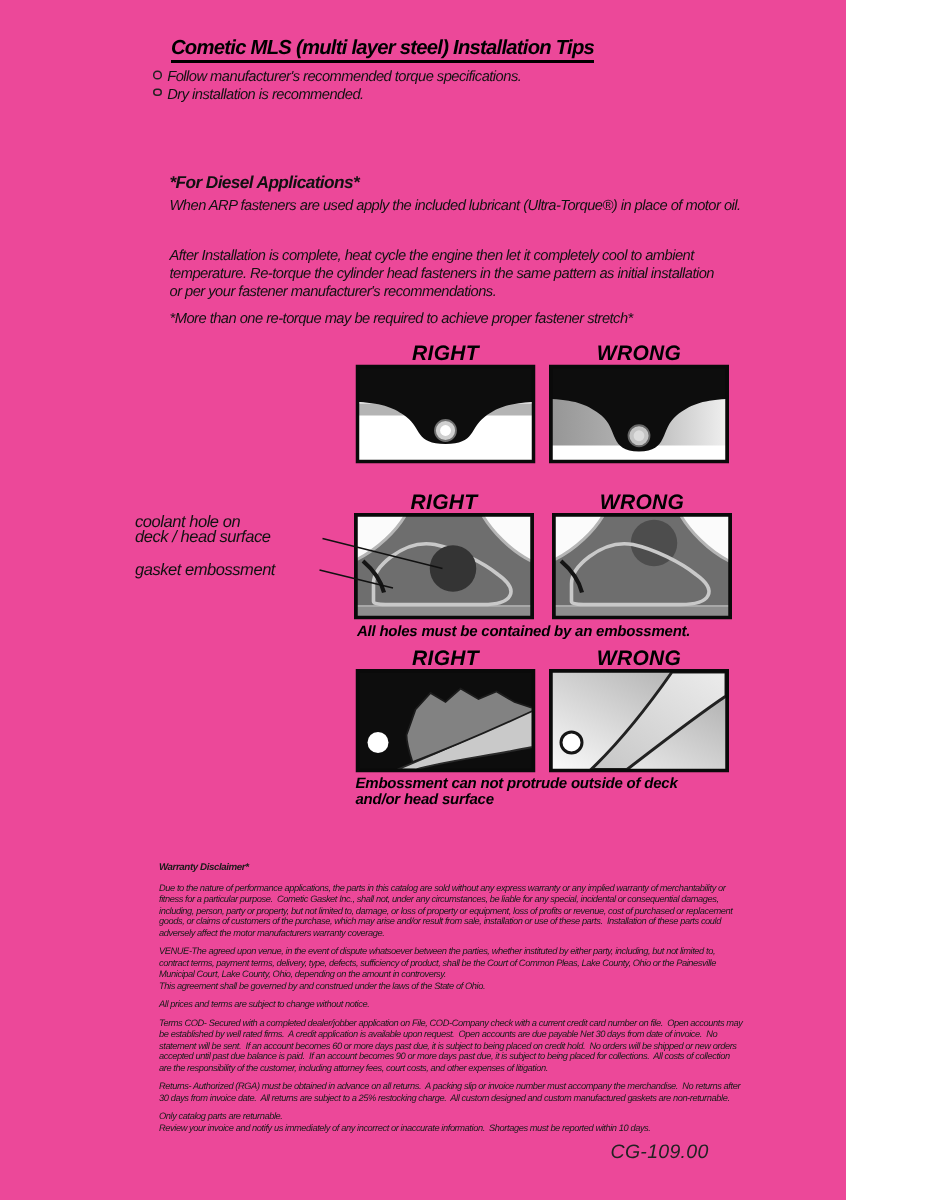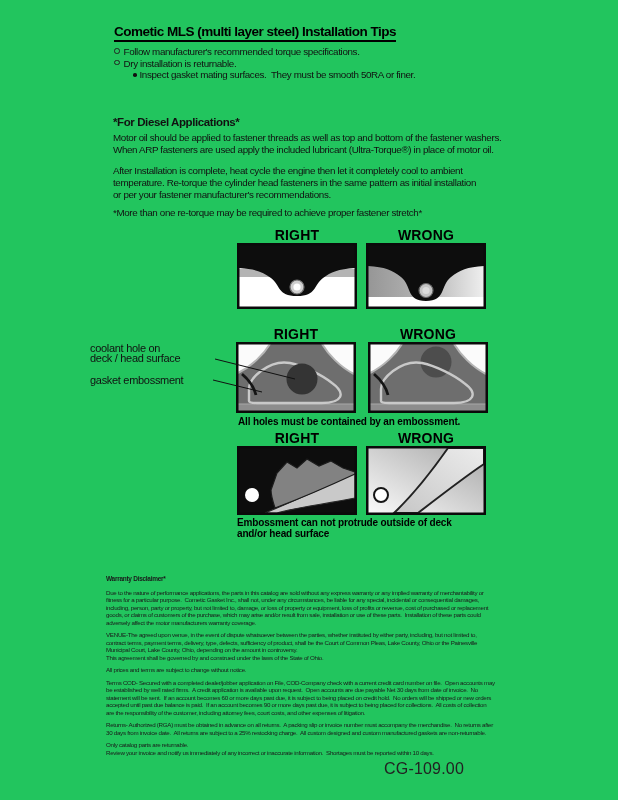--- a/index.html
+++ b/index.html
@@ -1,24 +1,24 @@
 <!DOCTYPE html>
 <html><head>
 <meta charset="utf-8">
 <style>
   html,body{margin:0;padding:0;background:#fff;}
-  .page{position:relative;width:618px;height:800px;background:#22c55e;overflow:hidden;
-        font-family:"Liberation Sans",sans-serif;color:#111;}
+  .page{position:relative;width:564px;height:800px;background:#ec4899;overflow:hidden;
+        font-family:"Liberation Sans",sans-serif;color:#111;font-style:italic;}
   .abs{position:absolute;}
   .ln{white-space:pre;}
 
   
   .title{left:114px;top:24px;font-size:13.5px;font-weight:700;letter-spacing:-0.5px;
          border-bottom:2px solid #000;padding-bottom:1px;color:#000;white-space:pre;}
-  .bullets{left:114px;top:46px;font-size:9.8px;letter-spacing:-0.35px;line-height:11.6px;}
+  .bullets{left:102px;top:46px;font-size:9.8px;letter-spacing:-0.35px;line-height:11.6px;}
   .b-line{white-space:pre;}
   .b-sub{padding-left:19px;}
   .o-mark{display:inline-block;width:3.5px;height:3.5px;border:1px solid #222;border-radius:50%;
           margin-right:4px;vertical-align:1.5px;}
   .d-mark{display:inline-block;width:3.5px;height:3.5px;background:#111;border-radius:50%;
           margin-right:3px;vertical-align:1.5px;}
   .diesel-head{left:113px;top:116px;font-size:11.5px;font-weight:700;letter-spacing:-0.4px;white-space:pre;}
   .para{left:113px;font-size:9.8px;letter-spacing:-0.35px;line-height:12px;}
   .p1{top:132px;} .p2{top:165px;} .p3{top:207px;white-space:pre;}
 
@@ -33,38 +33,36 @@
   .annot{left:90px;width:123px;font-size:11px;letter-spacing:-0.3px;line-height:10px;white-space:pre;}
   .an1{top:343px;} .an2{top:353px;} .an3{top:375px;}
   .leaders{left:95px;top:340px;pointer-events:none;}
 
   
   .legal{left:106px;top:575px;width:430px;font-size:6.2px;letter-spacing:-0.28px;
          line-height:7.5px;color:#1a1a1a;}
   .legal-head{font-size:6.5px;font-weight:700;margin-bottom:6px;white-space:pre;}
   .lp{margin:0 0 5px 0;}
 
-  .footer{left:384px;top:760px;font-size:16px;letter-spacing:0.2px;color:#222;white-space:pre;}
+  .footer{left:407px;top:760px;font-size:13px;letter-spacing:0.2px;color:#222;white-space:pre;}
 </style>
 </head>
 <body>
 
 <div class="page">
 
   <div class="abs title">Cometic MLS (multi layer steel) Installation Tips</div>
 
   <div class="abs bullets">
     <div class="b-line"><span class="o-mark"></span><span>Follow manufacturer's recommended torque specifications.</span></div>
-    <div class="b-line"><span class="o-mark"></span><span>Dry installation is returnable.</span></div>
-    <div class="b-line b-sub"><span class="d-mark"></span><span>Inspect gasket mating surfaces.  They must be smooth 50RA or finer.</span></div>
+    <div class="b-line"><span class="o-mark"></span><span>Dry installation is recommended.</span></div>
   </div>
 
   <div class="abs diesel-head">*For Diesel Applications*</div>
   <div class="abs para p1">
-      <div class="ln">Motor oil should be applied to fastener threads as well as top and bottom of the fastener washers.</div>
       <div class="ln">When ARP fasteners are used apply the included lubricant (Ultra-Torque®) in place of motor oil.</div>
     </div>
   <div class="abs para p2">
       <div class="ln">After Installation is complete, heat cycle the engine then let it completely cool to ambient</div>
       <div class="ln">temperature. Re-torque the cylinder head fasteners in the same pattern as initial installation</div>
       <div class="ln">or per your fastener manufacturer's recommendations.</div>
     </div>
   <div class="abs para p3">*More than one re-torque may be required to achieve proper fastener stretch*</div>
 
   <div class="panel r1l">

